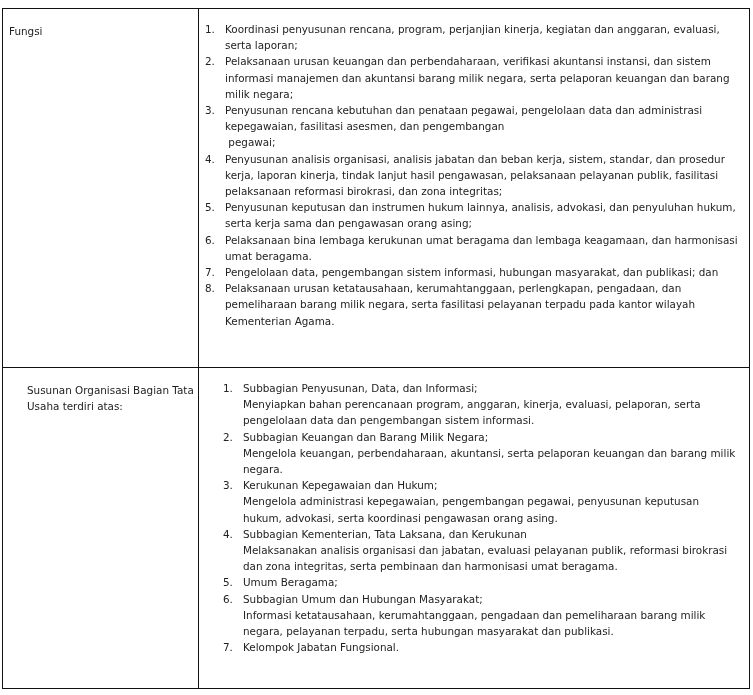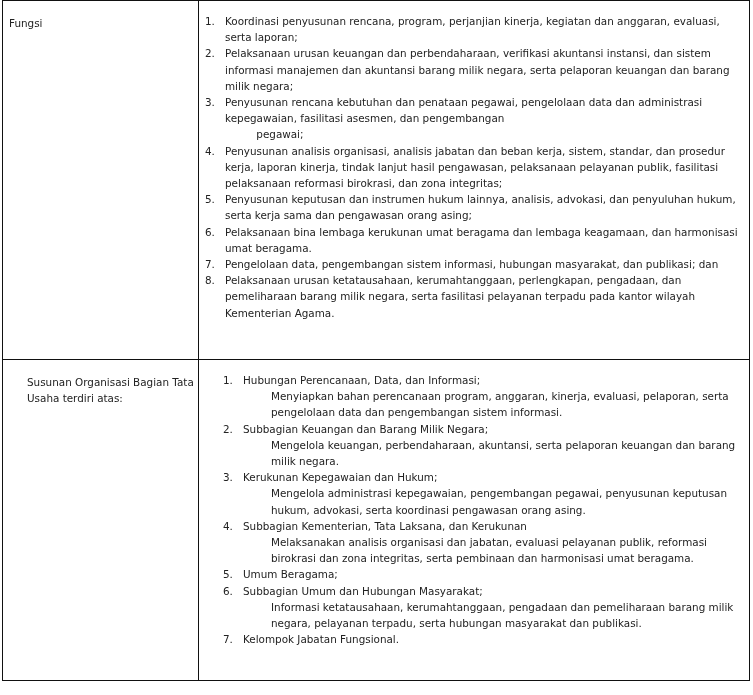--- a/index.html
+++ b/index.html
@@ -2,42 +2,42 @@
 <html><head>
   <meta charset="utf-8">
   <style>
     html, body { margin: 0; padding: 0; background: #ffffff; }
     body {
       width: 753px; height: 695px; overflow: hidden;
       font-family: "DejaVu Sans", sans-serif;
       font-size: 10.4px; color: #222222;
     }
     table.doc {
-      position: absolute; left: 2px; top: 0;
+      position: absolute; left: 2px; top: 8px;
       width: 748px;
       border-collapse: collapse;
     }
     table.doc td {
       border: 1.5px solid #111111;
       vertical-align: top;
       line-height: 16.2px;
     }
     td.label {
       width: 167px;
       padding: 14px 4px 0 6px;
     }
     td.content {
       padding: 12px 10px 0 6px;
     }
     tr.row-fungsi td { height: 344px; }
     tr.row-susunan td { height: 306px; padding-left: 24px; }
     ol.items { margin: 0; padding: 0 0 0 20px; list-style: none; }
     ol.items li { position: relative; margin: 0; padding: 0; }
     ol.items li .num { position: absolute; left: -20px; width: 16px; }
-    .sub { display: block; margin-left: 28px; }
+    .sub { display: block; }
   </style>
 </head>
 <body>
 
 <table class="doc">
   <tbody>
       <tr class="row-fungsi">
     <td class="label">Fungsi</td>
     <td class="content">
       <ol class="items">
@@ -49,21 +49,21 @@
         <li><span class="num">6.</span><span>Pelaksanaan bina lembaga kerukunan umat beragama dan lembaga keagamaan, dan harmonisasi umat beragama.</span></li>
         <li><span class="num">7.</span><span>Pengelolaan data, pengembangan sistem informasi, hubungan masyarakat, dan publikasi; dan</span></li>
         <li><span class="num">8.</span><span>Pelaksanaan urusan ketatausahaan, kerumahtanggaan, perlengkapan, pengadaan, dan pemeliharaan barang milik negara, serta fasilitasi pelayanan terpadu pada kantor wilayah Kementerian Agama.</span></li>
       </ol>
     </td>
   </tr>
   <tr class="row-susunan">
     <td class="label">Susunan Organisasi Bagian Tata Usaha terdiri atas:</td>
     <td class="content">
       <ol class="items">
-        <li><span class="num">1.</span><span>Hubungan Perencanaan, Data, dan Informasi;</span><span class="sub">Menyiapkan bahan perencanaan program, anggaran, kinerja, evaluasi, pelaporan, serta pengelolaan data dan pengembangan sistem informasi.</span></li>
+        <li><span class="num">1.</span><span>Subbagian Penyusunan, Data, dan Informasi;</span><span class="sub">Menyiapkan bahan perencanaan program, anggaran, kinerja, evaluasi, pelaporan, serta pengelolaan data dan pengembangan sistem informasi.</span></li>
         <li><span class="num">2.</span><span>Subbagian Keuangan dan Barang Milik Negara;</span><span class="sub">Mengelola keuangan, perbendaharaan, akuntansi, serta pelaporan keuangan dan barang milik negara.</span></li>
         <li><span class="num">3.</span><span>Kerukunan Kepegawaian dan Hukum;</span><span class="sub">Mengelola administrasi kepegawaian, pengembangan pegawai, penyusunan keputusan hukum, advokasi, serta koordinasi pengawasan orang asing.</span></li>
         <li><span class="num">4.</span><span>Subbagian Kementerian, Tata Laksana, dan Kerukunan</span><span class="sub">Melaksanakan analisis organisasi dan jabatan, evaluasi pelayanan publik, reformasi birokrasi dan zona integritas, serta pembinaan dan harmonisasi umat beragama.</span></li>
         <li><span class="num">5.</span><span>Umum Beragama;</span></li>
         <li><span class="num">6.</span><span>Subbagian Umum dan Hubungan Masyarakat;</span><span class="sub">Informasi ketatausahaan, kerumahtanggaan, pengadaan dan pemeliharaan barang milik negara, pelayanan terpadu, serta hubungan masyarakat dan publikasi.</span></li>
         <li><span class="num">7.</span><span>Kelompok Jabatan Fungsional.</span></li>
       </ol>
     </td>
   </tr>
 </tbody>

